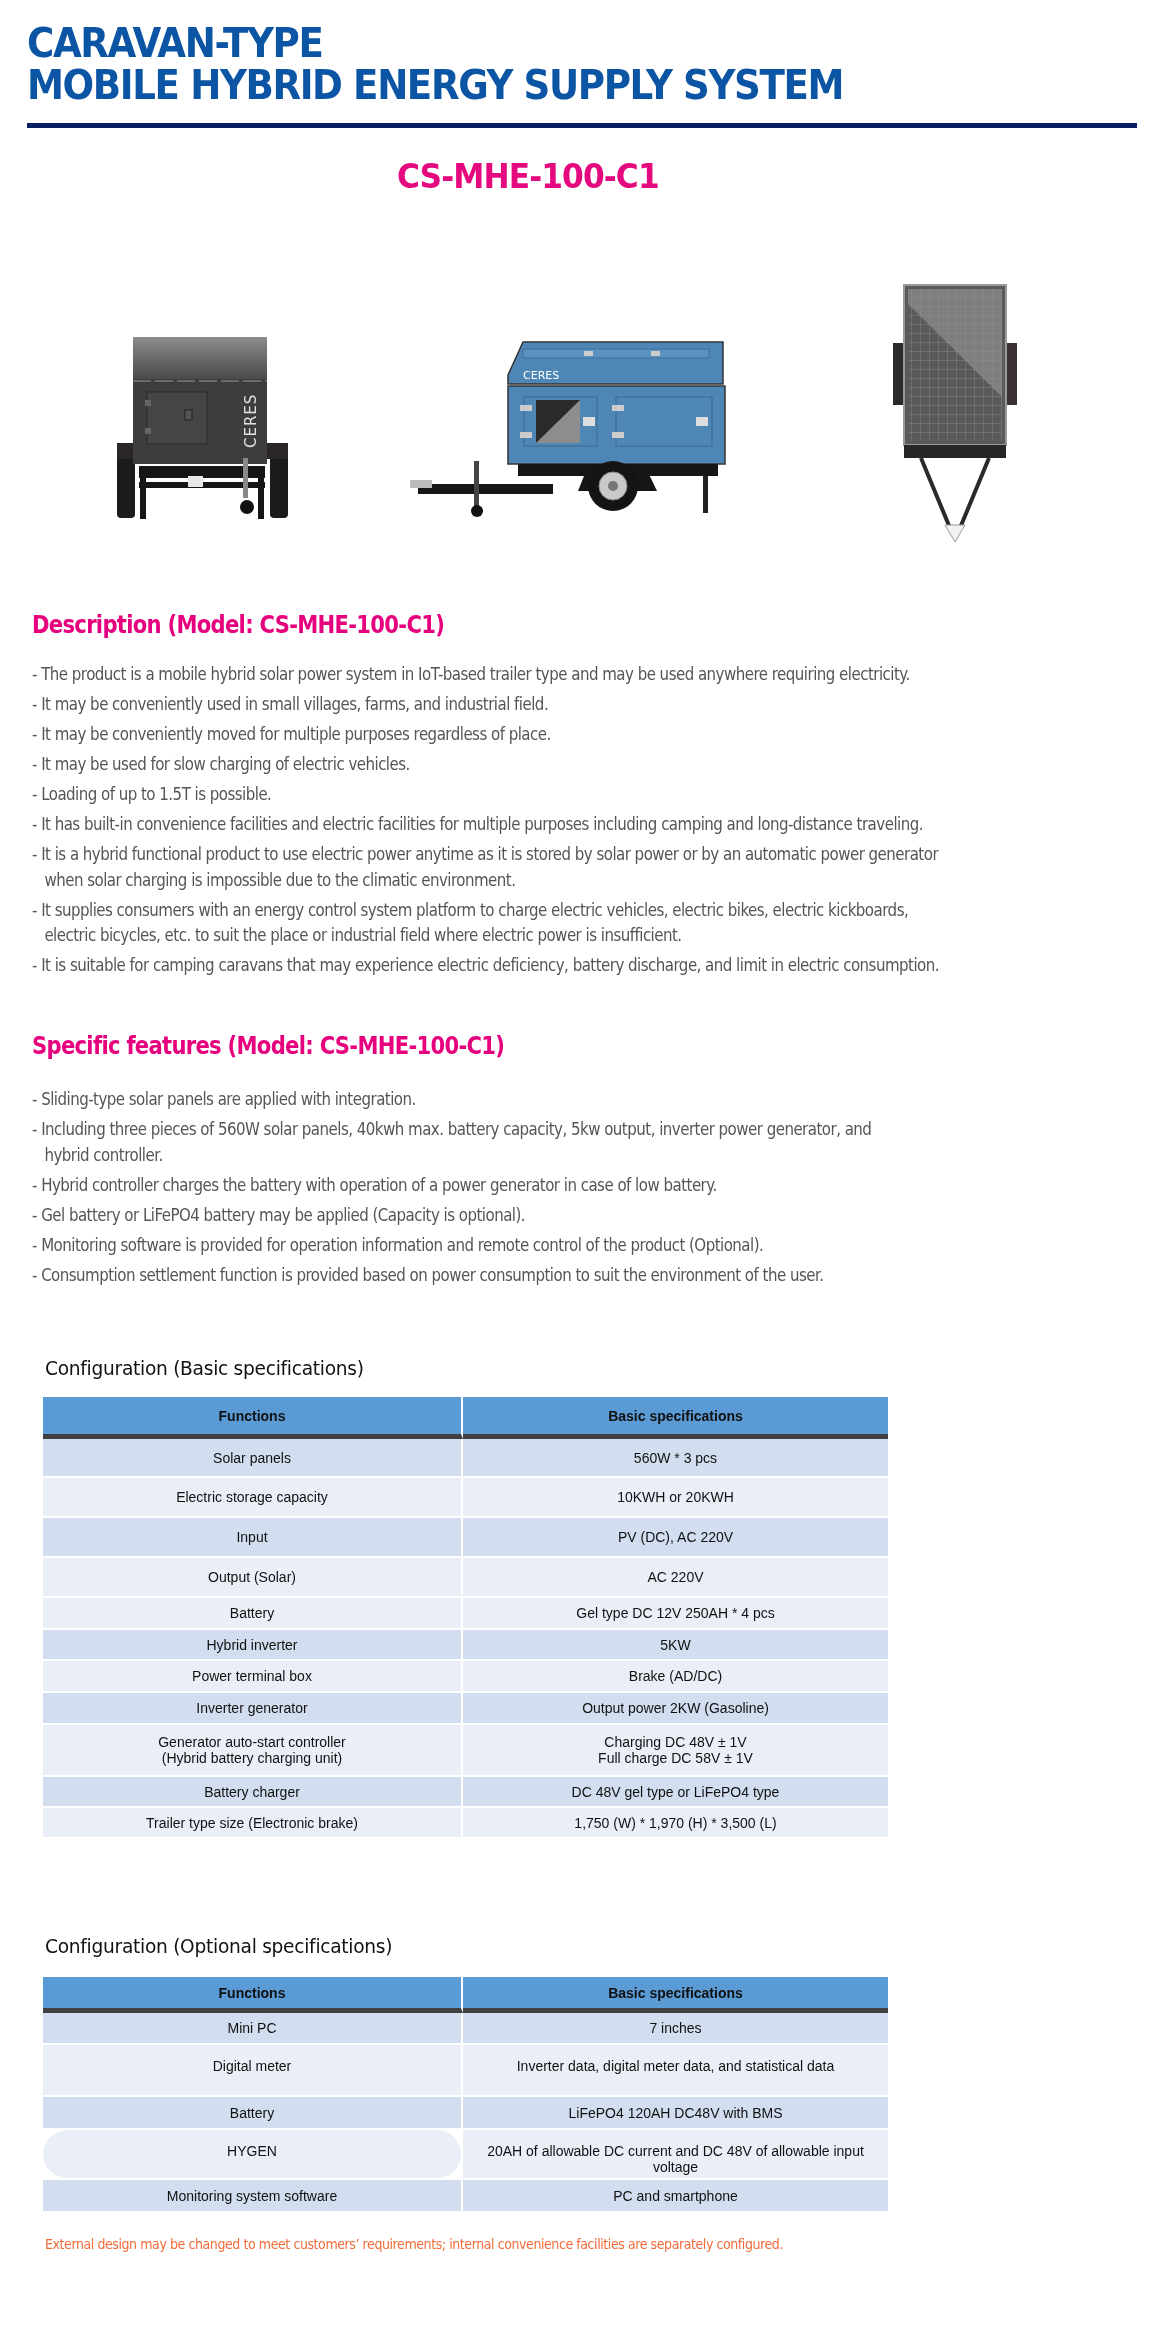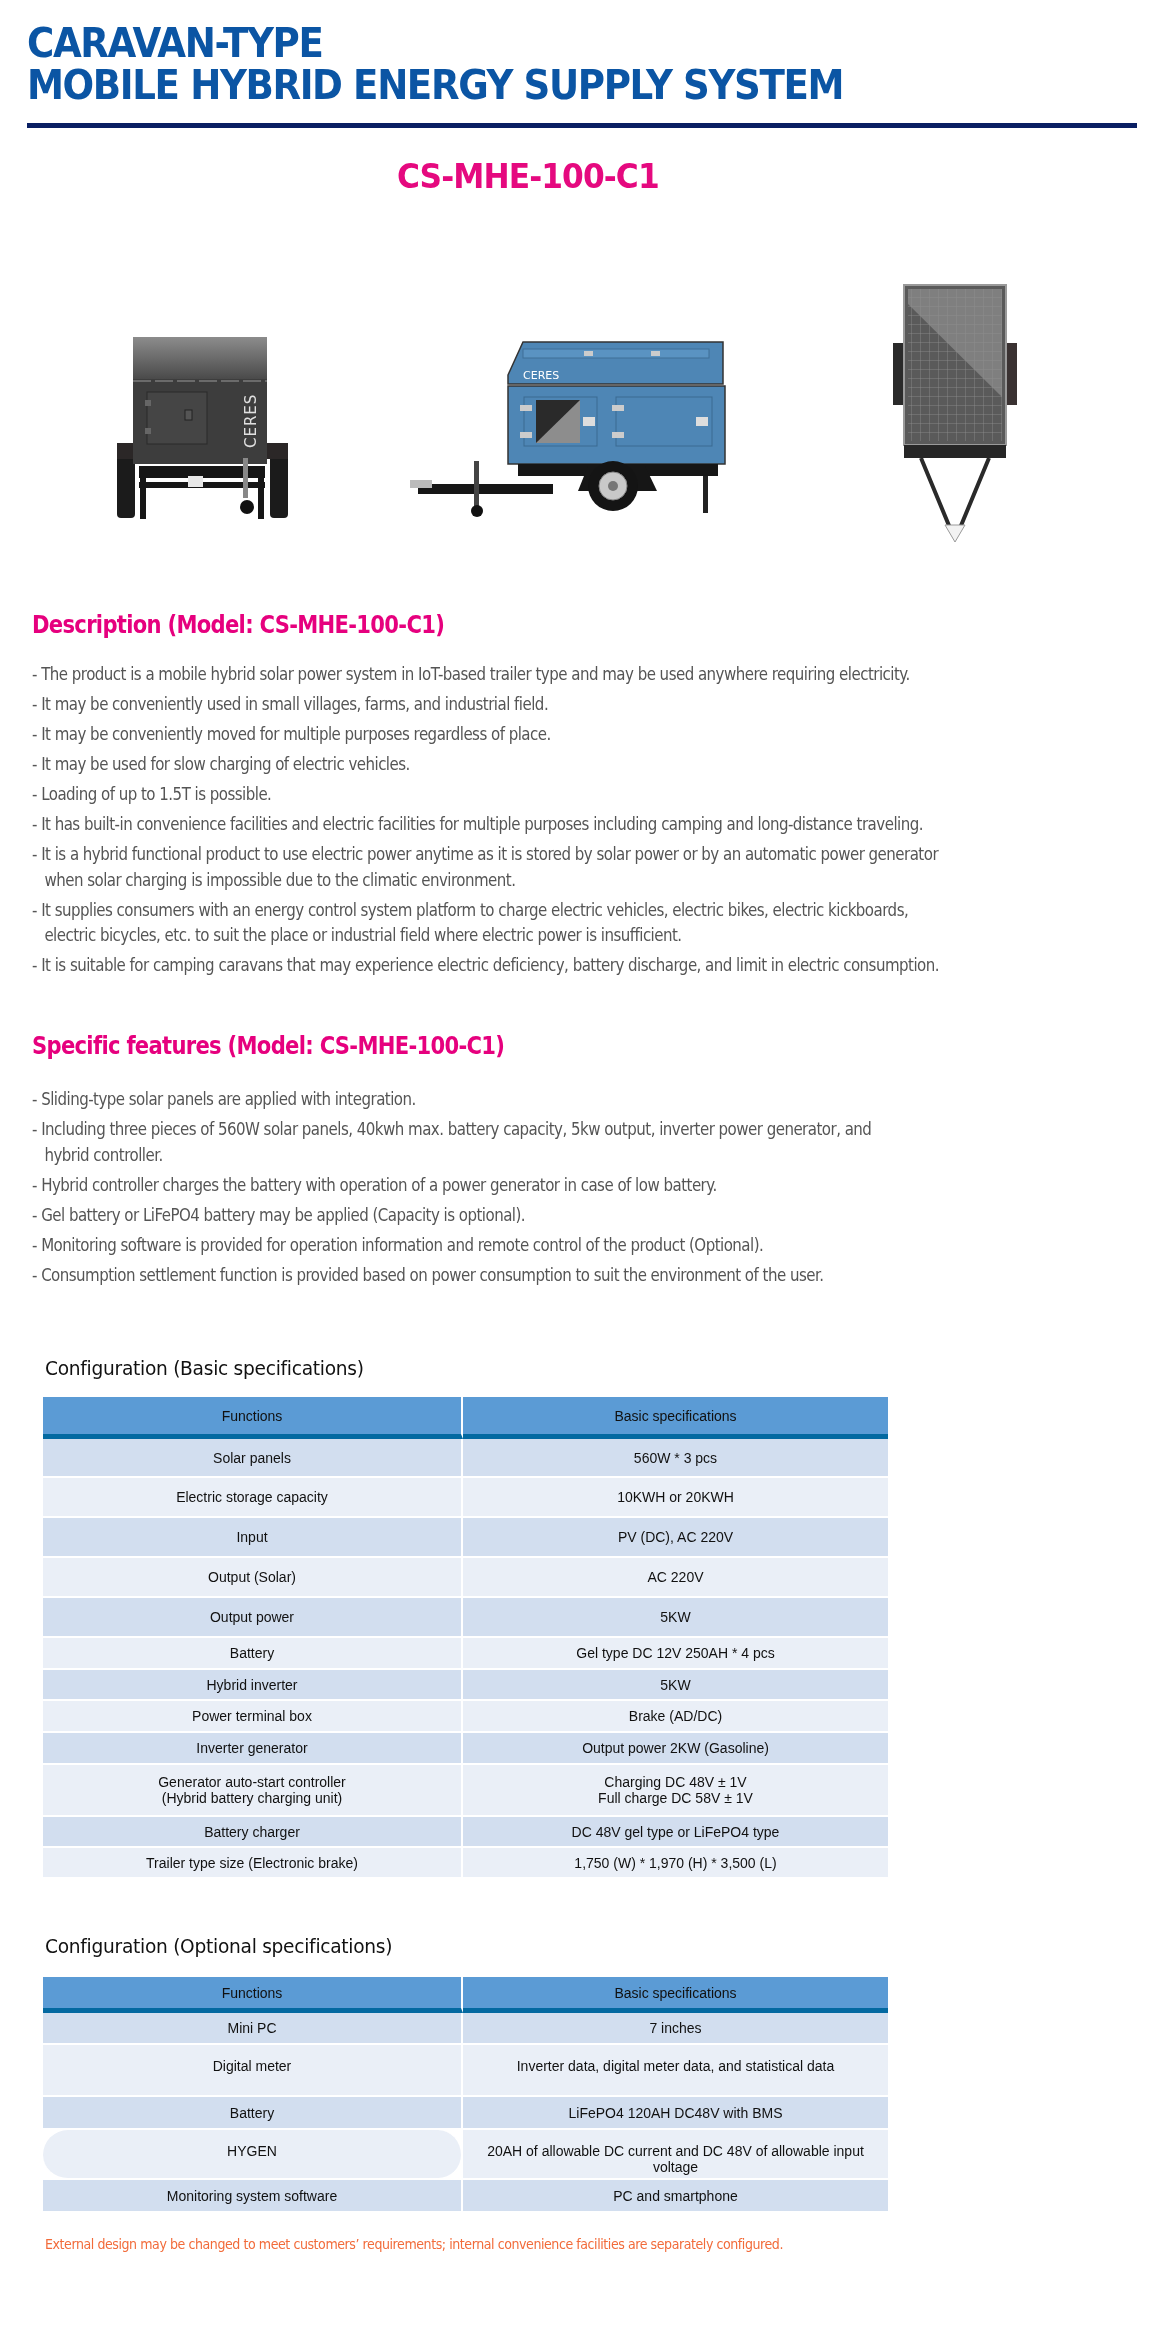--- a/index.html
+++ b/index.html
@@ -16,21 +16,21 @@
                font-size:24px; letter-spacing:-0.8px; transform:scaleX(0.88); transform-origin:left top; white-space:nowrap; }
   .bullets { left:32px; width:1040px; color:#555555; font-family:"DejaVu Sans", sans-serif;
              font-size:17px; letter-spacing:-0.6px; transform:scaleX(0.885); transform-origin:left top; }
   .bullet { margin:0; padding-left:14px; text-indent:-14px; line-height:25.5px; margin-bottom:4.5px; white-space:normal; }
   .cfg-title { left:45px; color:#111; font-family:"DejaVu Sans", sans-serif; font-size:20px; letter-spacing:-0.3px;
                transform:scaleX(0.93); transform-origin:left top; white-space:nowrap; }
   table.spec { position:absolute; left:43px; width:845px; border-collapse:separate; border-spacing:0;
                font-family:"Liberation Sans", sans-serif; font-size:14px; color:#111; table-layout:fixed; }
   table.spec th, table.spec td { text-align:center; vertical-align:middle; padding:0 4px; border-right:2px solid #fff; border-bottom:2px solid #fff; }
   table.spec th:last-child, table.spec td:last-child { border-right:none; }
-  table.spec th { background:#5b9bd5; font-weight:normal; border-bottom:5px solid #0369a1; }
+  table.spec th { background:#5b9bd5; font-weight:bold; border-bottom:5px solid #404040; }
   table.spec tr.odd td { background:#d2deef; }
   table.spec tr.even td { background:#eaeff7; }
   table.spec td.top { vertical-align:top; padding-top:13px; }
   .foot { left:45px; top:2236px; color:#f26b3a; font-family:"DejaVu Sans", sans-serif; font-size:14.5px;
           letter-spacing:-0.5px; transform:scaleX(0.87); transform-origin:left top; white-space:nowrap; }
   .illus { position:absolute; }
 </style>
 </head>
 <body>
 
@@ -159,24 +159,20 @@
         <td style="white-space: pre-line;">10KWH or 20KWH</td>
       </tr>
       <tr class="odd" style="height: 40px;">
         <td style="white-space: pre-line;">Input</td>
         <td style="white-space: pre-line;">PV (DC), AC 220V</td>
       </tr>
       <tr class="even" style="height: 40px;">
         <td style="white-space: pre-line;">Output (Solar)</td>
         <td style="white-space: pre-line;">AC 220V</td>
       </tr>
-      <tr class="odd" style="height: 40px;">
-        <td style="white-space: pre-line;">Output power</td>
-        <td style="white-space: pre-line;">5KW</td>
-      </tr>
       <tr class="even" style="height: 32px;">
         <td style="white-space: pre-line;">Battery</td>
         <td style="white-space: pre-line;">Gel type DC 12V 250AH * 4 pcs</td>
       </tr>
       <tr class="odd" style="height: 31px;">
         <td style="white-space: pre-line;">Hybrid inverter</td>
         <td style="white-space: pre-line;">5KW</td>
       </tr>
       <tr class="even" style="height: 32px;">
         <td style="white-space: pre-line;">Power terminal box</td>

